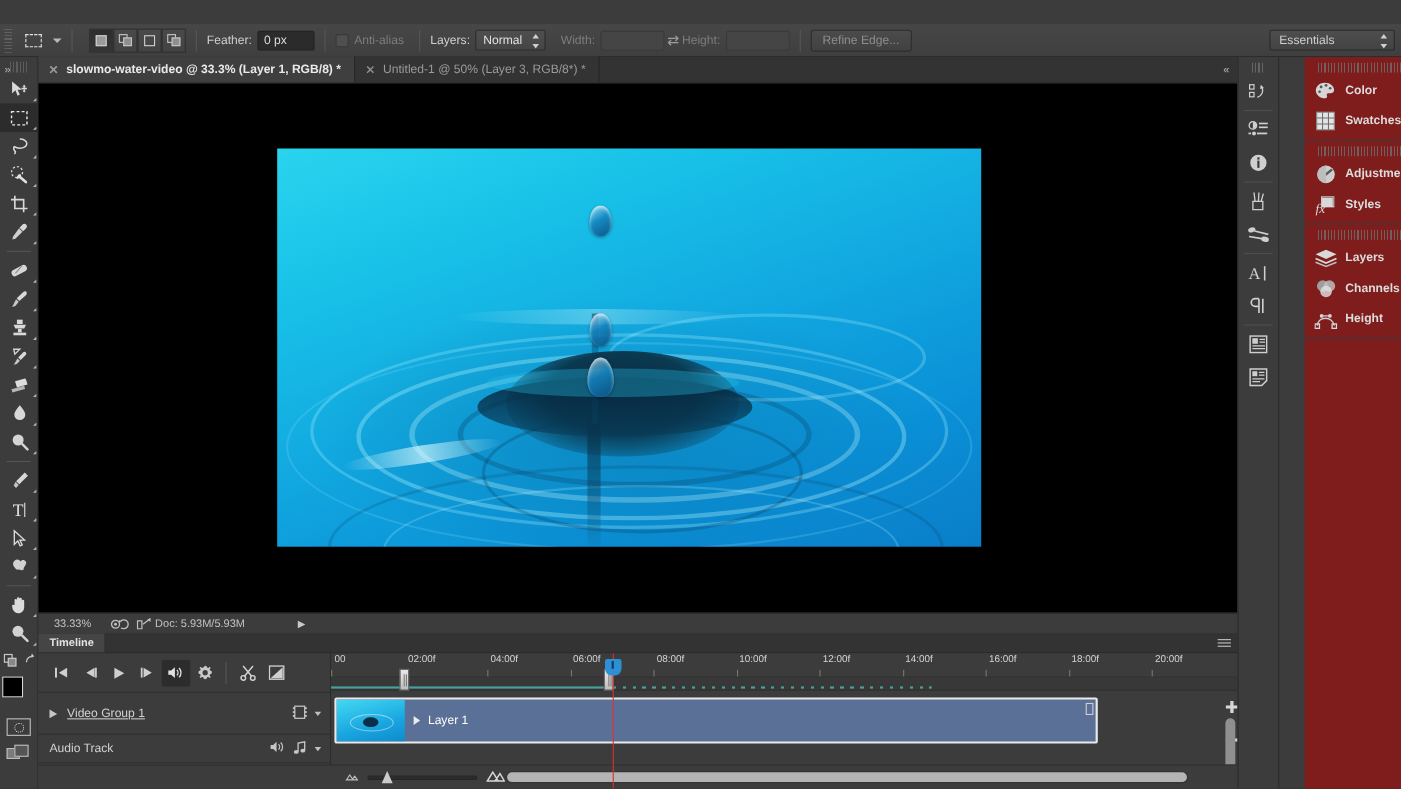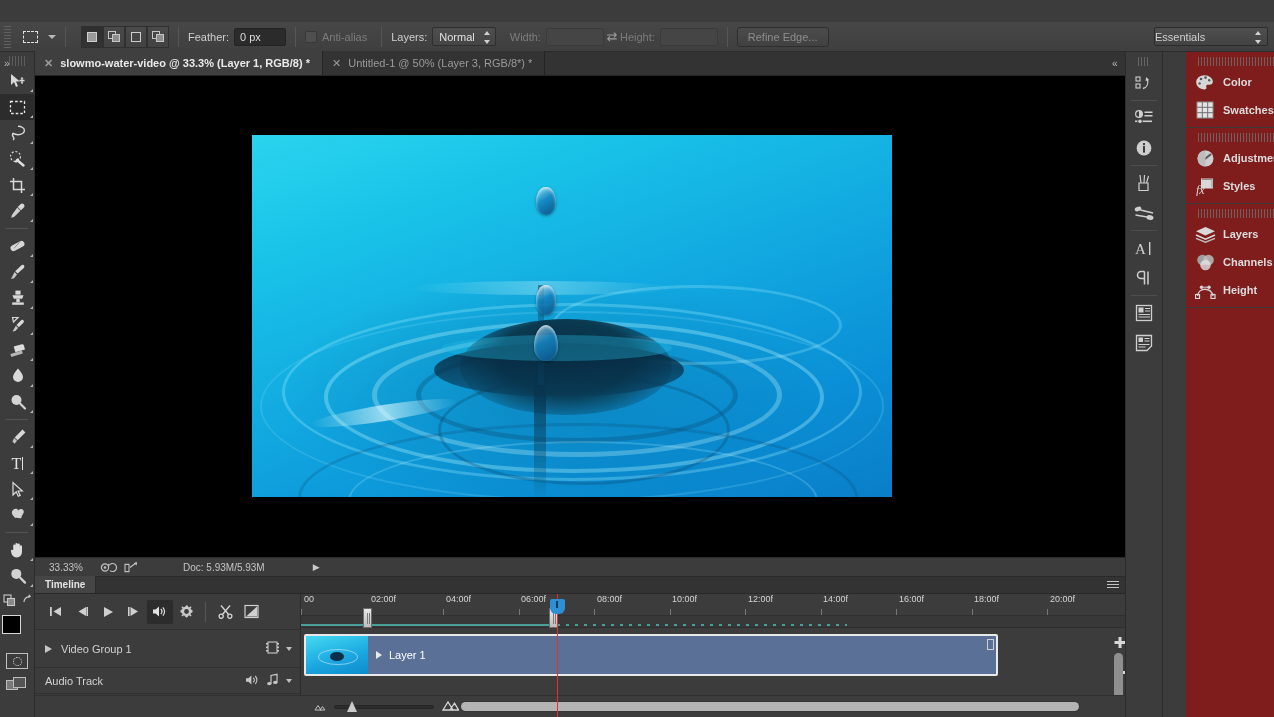--- a/index.html
+++ b/index.html
@@ -84,21 +84,21 @@
   .select .arr:before { top:0; border-bottom:4px solid #d0d0d0; }
   .select .arr:after  { bottom:0; border-top:4px solid #d0d0d0; }
   .swapico { width:16px; height:14px; color:#9e9e9e; font-size:13px; line-height:14px; text-align:center; }
   .btn-refine {
     height:20px; background:linear-gradient(#4b4b4b,#414141); border:1px solid #2e2e2e;
     border-radius:3px; color:#8d8d8d; font-size:11px; padding:0 10px; line-height:19px;
   }
   .ws-select {
     position:absolute; right:6px; height:19px; width:114px;
     background:linear-gradient(#4e4e4e,#434343); border:1px solid #2b2b2b; border-radius:2px;
-    color:#cfcfcf; font-size:11px; line-height:18px; 
+    color:#cfcfcf; font-size:11px; line-height:18px; padding-left:8px;
   }
 
   
   .tabbar {
     position:absolute; left:35px; top:52px; width:1090px; height:24px;
     background:#333333; border-bottom:1px solid #242424; display:flex; align-items:flex-end;
   }
   .doctab {
     height:24px; display:flex; align-items:center; padding:0 12px 0 9px;
     font-size:11px; border-right:1px solid #252525;
@@ -165,21 +165,21 @@
   }
 
   
   .statusbar {
     position:absolute; left:35px; top:557px; width:1090px; height:20px;
     background:#3c3c3c; border-top:1px solid #2a2a2a; border-bottom:1px solid #2a2a2a;
     display:flex; align-items:center; font-size:10px; color:#c3c3c3;
   }
   .sb-zoom { width:62px; text-align:center; }
   .sb-ico { margin:0 3px; color:#bdbdbd; display:flex; align-items:center; }
-  .sb-doc { margin-left:42px; }
+  .sb-doc { }
   .sb-arrow { margin-left:48px; color:#c9c9c9; font-size:9px; }
 
   
   .tl-panel {
     position:absolute; left:35px; top:577px; width:1090px; height:140px;
     background:#3c3c3c;
   }
   .tl-tabstrip {
     height:17px; background:#333; border-bottom:1px solid #282828; display:flex; align-items:flex-end;
     position:relative;
@@ -194,21 +194,21 @@
 
   .tl-body { position:absolute; left:0; top:17px; width:1090px; height:123px; }
   .tl-left { position:absolute; left:0; top:0; width:266px; height:123px; background:#3c3c3c; border-right:1px solid #2b2b2b;}
   .tl-controls { height:36px; display:flex; align-items:center; padding-left:8px; border-bottom:1px solid #303030;}
   .tbtn { width:26px; height:24px; display:flex; align-items:center; justify-content:center; color:#cdcdcd; }
   .tbtn.on { background:#2c2c2c; border-radius:2px; }
   .tdiv { width:1px; height:20px; background:#565656; margin:0 6px; }
 
   .track-row {
     height:38px; display:flex; align-items:center; padding-left:10px;
-    border-bottom:1px solid #303030; position:relative;
+    border-bottom:1px solid #303030; position:relative;text-decoration:underline;
   }
   .disclosure { width:0;height:0;border-top:4.5px solid transparent;border-bottom:4.5px solid transparent;border-left:7px solid #c6c6c6; margin-right:9px;}
   .track-name { font-size:11px; color:#d2d2d2; }
   .track-icons { position:absolute; right:8px; display:flex; align-items:center; gap:7px; color:#c2c2c2; }
 
   .audio-row { height:26px; display:flex; align-items:center; padding-left:10px; border-bottom:1px solid #303030; position:relative;}
   .tl-foot { height:22px; display:flex; align-items:center; padding-left:8px; font-size:10px; color:#d6d6d6;}
   .foot-time { margin-left:58px; font-weight:bold; color:#e4e4e4;}
   .foot-fps { margin-left:44px; color:#cfcfcf;}
 

